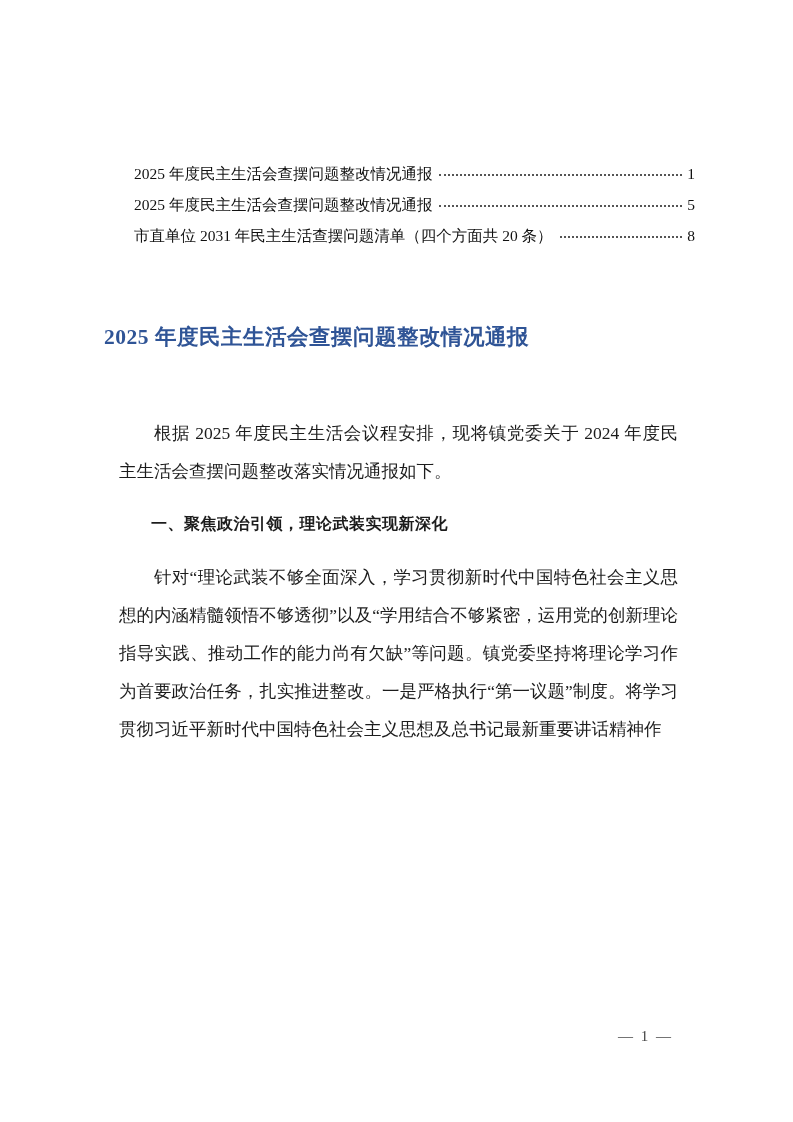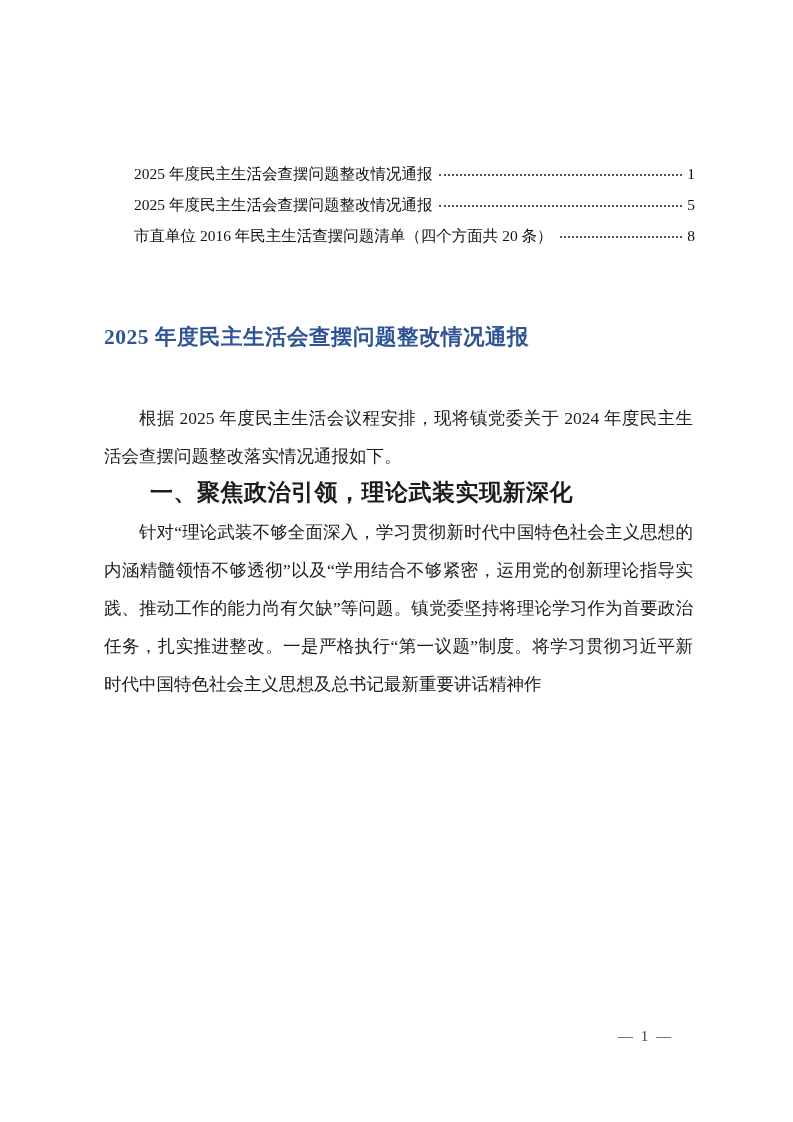--- a/index.html
+++ b/index.html
@@ -63,27 +63,27 @@
     left: 104px;
     width: 589px;
     font-size: 17.5px;
     line-height: 38px;
     text-align: justify;
     text-justify: inter-character;
     color: #1c1c1c;
   }
   .content p,
   .content h2 {
-    margin: 0;
+    margin: 15px;
     text-indent: 2em;
   }
   .content h2 {
-    font-size: 23px;
+    font-size: 16px;
     font-weight: 700;
-    font-family: Liberation Mono, monospace;
+    font-family: Liberation Sans, sans-serif;
     letter-spacing: 0.5px;
   }
 
   
   .footer-pagenum {
     position: absolute;
     top: 1028px;
     right: 120px;
     font-size: 15px;
     letter-spacing: 2px;
@@ -100,21 +100,21 @@
       <span class="toc-label">2025 年度民主生活会查摆问题整改情况通报</span>
       <span class="toc-dots"></span>
       <span class="toc-page">1</span>
     </div>
     <div class="toc-row">
       <span class="toc-label">2025 年度民主生活会查摆问题整改情况通报</span>
       <span class="toc-dots"></span>
       <span class="toc-page">5</span>
     </div>
     <div class="toc-row">
-      <span class="toc-label">市直单位 2016 年民主生活查摆问题清单（四个方面共 20 条）</span>
+      <span class="toc-label">市直单位 2031 年民主生活查摆问题清单（四个方面共 20 条）</span>
       <span class="toc-dots"></span>
       <span class="toc-page">8</span>
     </div>
   </nav>
 
   <h1 class="doc-title" style="color: rgb(47, 84, 150);">2025 年度民主生活会查摆问题整改情况通报</h1>
 
   <div class="content">
     <p>根据 2025 年度民主生活会议程安排，现将镇党委关于 2024 年度民主生活会查摆问题整改落实情况通报如下。</p>
     <h2>一、聚焦政治引领，理论武装实现新深化</h2>

